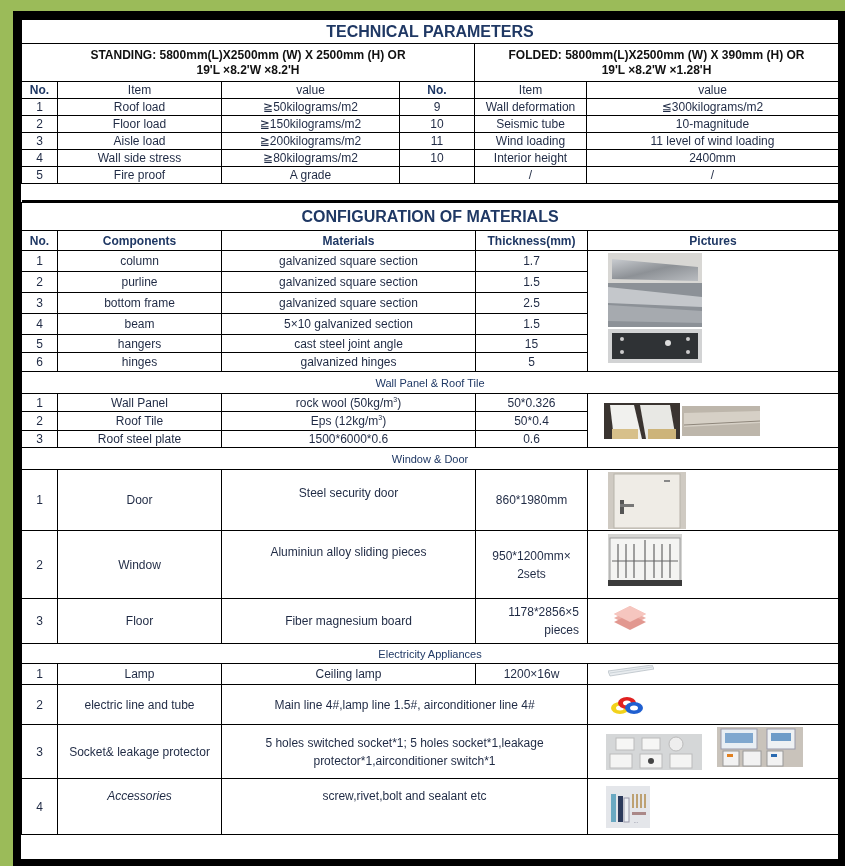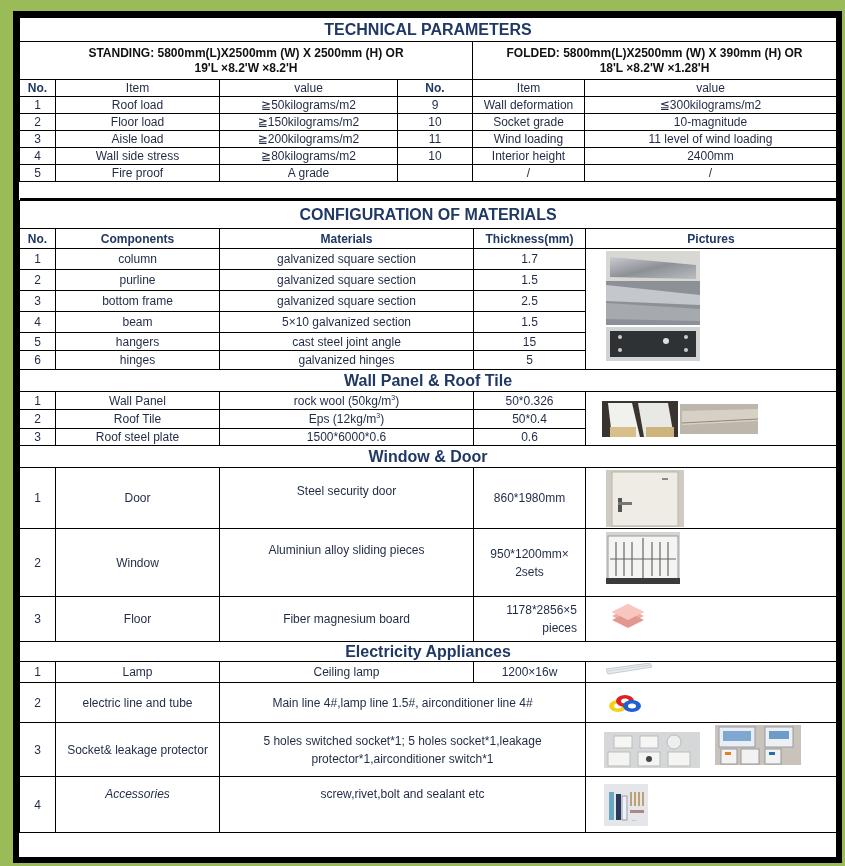--- a/index.html
+++ b/index.html
@@ -2,31 +2,31 @@
 <html><head>
 <meta charset="utf-8">
 <style>
   html, body { margin:0; padding:0; }
   body {
     width:845px; height:866px; background:#9bbb59; position:relative; overflow:hidden;
     font-family:"Liberation Sans", sans-serif; color:#1f2a44;
   }
   .panel {
     position:absolute; left:13px; top:11px; width:817px; height:840px;
-    background:#fff; border:6px solid #000000; box-sizing:content-box;
+    background:#fff; border:8px solid #000000; box-sizing:content-box;
   }
   table { border-collapse:collapse; width:817px; table-layout:fixed; }
   td, th { border:1px solid #000; padding:0; text-align:center; vertical-align:middle;
            font-size:12px; font-weight:normal; color:#1f2a44; overflow:hidden; white-space:nowrap; }
   .t1 td { height:16px; line-height:15px; }
   .title { font-size:16px; font-weight:bold; color:#1f3864; }
   .subtitle { font-size:12px; color:#1f3864; }
   .meas { font-size:12px; font-weight:bold; color:#111; line-height:19px; white-space:normal;margin-left:36px; }
   .hdr { font-weight:bold; color:#1f3864; }
-  .sect { font-weight:bold; color:#1f3864; font-size:16px; }
+  .sect { font-weight:normal; color:#1f3864; font-size:11px; }
   .blank td { border-left:none; border-right:none; }
   .wrap { white-space:normal; line-height:18px; }
   .pic { text-align:left; vertical-align:middle; padding-left:20px; position:relative; }
   .img { display:inline-block; vertical-align:middle; border:0; }
   .top { vertical-align:top; padding-top:16px; }
   sup { font-size:7px; }
 </style>
 </head>
 <body>
 
@@ -45,21 +45,21 @@
         <tr>
       <td colspan="6" class="title" style="height:23px;">TECHNICAL PARAMETERS</td>
     </tr>
     <tr>
       <td colspan="4" class="meas" style="height:37px;">
         <div>STANDING:  5800mm(L)X2500mm  (W)  X 2500mm  (H)  OR</div>
         <div>19'L ×8.2'W ×8.2'H</div>
       </td>
       <td colspan="2" class="meas">
         <div>FOLDED:  5800mm(L)X2500mm  (W)  X 390mm  (H)  OR</div>
-        <div>18'L ×8.2'W ×1.28'H</div>
+        <div>19'L ×8.2'W ×1.28'H</div>
       </td>
     </tr>
     <tr>
       <td class="hdr">No.</td>
       <td>Item</td>
       <td>value</td>
       <td class="hdr">No.</td>
       <td>Item</td>
       <td>value</td>
     </tr>
@@ -69,21 +69,21 @@
       <td>≧50kilograms/m2</td>
       <td>9</td>
       <td>Wall deformation</td>
       <td>≦300kilograms/m2</td>
     </tr>
     <tr>
       <td>2</td>
       <td>Floor load</td>
       <td>≧150kilograms/m2</td>
       <td>10</td>
-      <td>Socket grade</td>
+      <td>Seismic tube</td>
       <td>10-magnitude</td>
     </tr>
     <tr>
       <td>3</td>
       <td>Aisle load</td>
       <td>≧200kilograms/m2</td>
       <td>11</td>
       <td>Wind loading</td>
       <td>11 level of wind loading</td>
     </tr>

